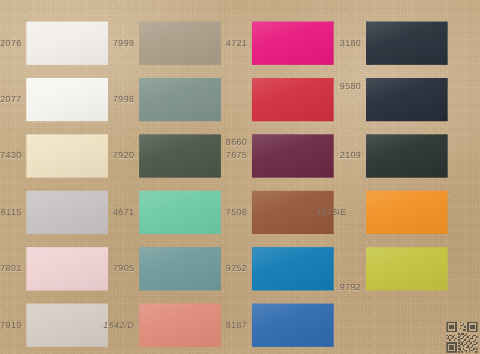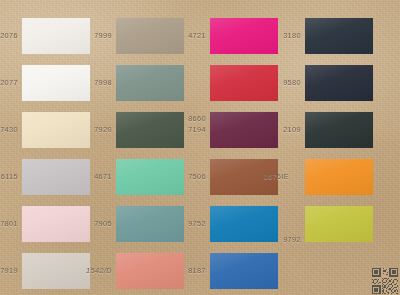--- a/index.html
+++ b/index.html
@@ -268,21 +268,21 @@
       <div class="swatch" style="left: 210px; top: 112px;">
         <div class="scallop" style="background: rgb(107, 41, 70);">
           <div class="inner" style="background: rgb(107, 41, 70);"></div>
           <div class="edge e-top" style="background: rgb(107, 41, 70);"></div>
           <div class="edge e-bottom" style="background: rgb(107, 41, 70);"></div>
           <div class="edge e-left" style="background: rgb(107, 41, 70);"></div>
           <div class="edge e-right" style="background: rgb(107, 41, 70);"></div>
           <div class="sheen"></div>
         </div>
       </div>
-      <div class="label" style="left: 148px; width: 58px; top: 126px;">7194</div>
+      <div class="label" style="left: 148px; width: 58px; top: 126px;">7675</div>
       <div class="swatch" style="left: 210px; top: 159px;">
         <div class="scallop" style="background: rgb(150, 88, 58);">
           <div class="inner" style="background: rgb(150, 88, 58);"></div>
           <div class="edge e-top" style="background: rgb(150, 88, 58);"></div>
           <div class="edge e-bottom" style="background: rgb(150, 88, 58);"></div>
           <div class="edge e-left" style="background: rgb(150, 88, 58);"></div>
           <div class="edge e-right" style="background: rgb(150, 88, 58);"></div>
           <div class="sheen"></div>
         </div>
       </div>
@@ -323,21 +323,21 @@
       <div class="swatch" style="left: 305px; top: 65px;">
         <div class="scallop" style="background: rgb(38, 45, 57);">
           <div class="inner" style="background: rgb(38, 45, 57);"></div>
           <div class="edge e-top" style="background: rgb(38, 45, 57);"></div>
           <div class="edge e-bottom" style="background: rgb(38, 45, 57);"></div>
           <div class="edge e-left" style="background: rgb(38, 45, 57);"></div>
           <div class="edge e-right" style="background: rgb(38, 45, 57);"></div>
           <div class="sheen"></div>
         </div>
       </div>
-      <div class="label" style="left: 243px; width: 58px; top: 79px;">9580</div>
+      <div class="label" style="left: 243px; width: 58px; top: 68px;">9580</div>
       <div class="swatch" style="left: 305px; top: 112px;">
         <div class="scallop" style="background: rgb(42, 52, 51);">
           <div class="inner" style="background: rgb(42, 52, 51);"></div>
           <div class="edge e-top" style="background: rgb(42, 52, 51);"></div>
           <div class="edge e-bottom" style="background: rgb(42, 52, 51);"></div>
           <div class="edge e-left" style="background: rgb(42, 52, 51);"></div>
           <div class="edge e-right" style="background: rgb(42, 52, 51);"></div>
           <div class="sheen"></div>
         </div>
       </div>

